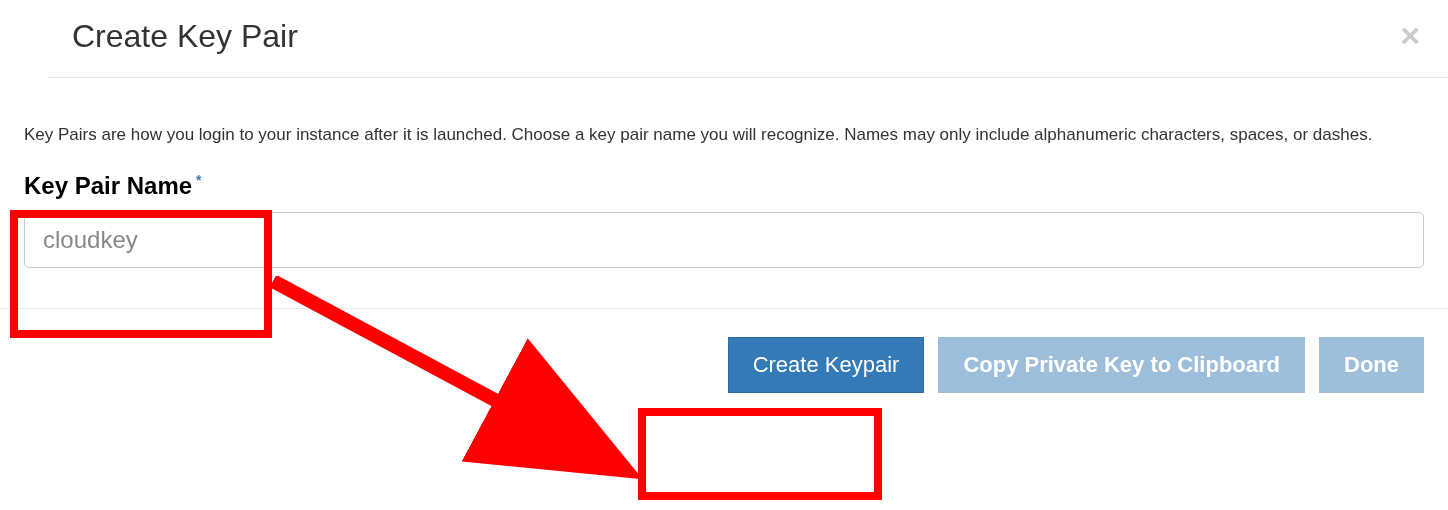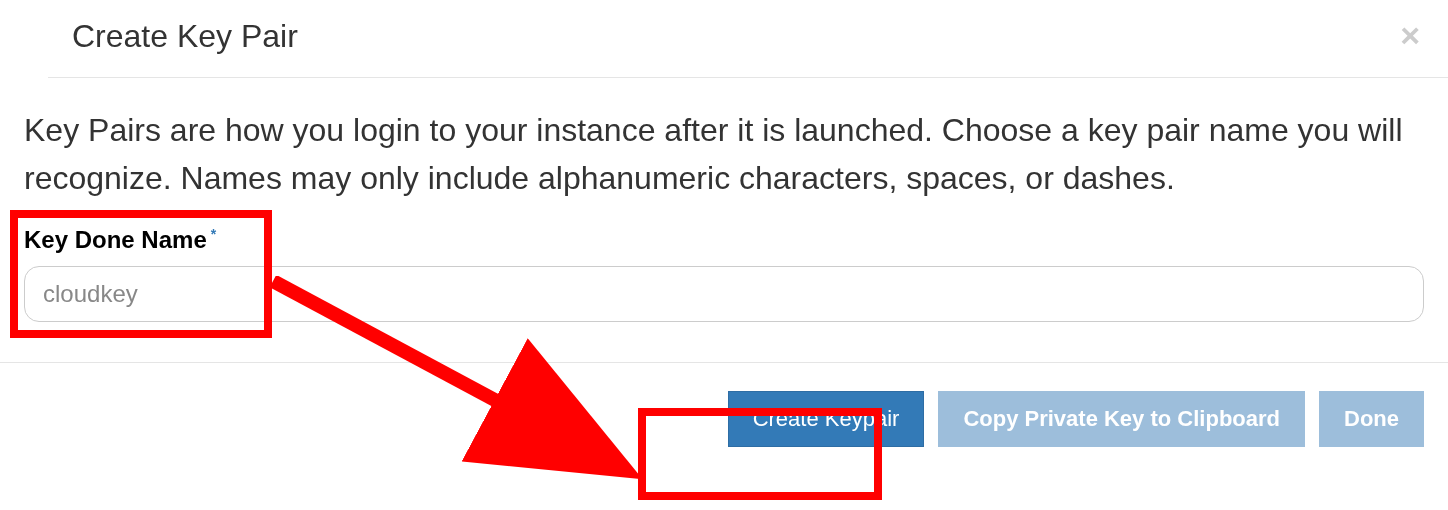--- a/index.html
+++ b/index.html
@@ -34,24 +34,24 @@
     line-height: 1;
     color: #ccc;
     cursor: pointer;
     font-weight: 700;
     padding: 0 4px;
   }
   .modal-body {
     padding: 28px 24px 40px 24px;
   }
   .description {
-    font-size: 32px;
+    font-size: 17px;
     line-height: 1.5;
     color: #333;
-    margin: 0 0 24px 0;
+    margin: 16px 0 24px 0;
   }
   .form-group {
     position: relative;
   }
   .field-label {
     font-size: 24px;
     font-weight: 700;
     color: #000;
     display: inline-block;
     margin-bottom: 12px;
@@ -64,21 +64,21 @@
     margin-left: 4px;
   }
   .text-input {
     width: 100%;
     height: 56px;
     padding: 8px 18px;
     font-size: 24px;
     color: #888;
     background: #fff;
     border: 1px solid #ccc;
-    border-radius: 15px;
+    border-radius: 5px;
     outline: none;
   }
   .modal-footer {
     padding: 28px 24px 18px 24px;
     border-top: 1px solid #e5e5e5;
     display: flex;
     justify-content: flex-end;
     gap: 14px;
   }
   .btn {
@@ -135,21 +135,21 @@
   <div class="modal-header">
     <h2 class="modal-title">Create Key Pair</h2>
     <span class="close-icon">×</span>
   </div>
 
   <div class="modal-body">
     <p class="description">Key Pairs are how you login to your instance after it is launched. Choose a key pair name you will recognize. Names may only include alphanumeric characters, spaces, or dashes.</p>
 
     <div class="form-group">
       <label class="field-label">
-        <span>Key Done Name</span><span class="required-mark">*</span>
+        <span>Key Pair Name</span><span class="required-mark">*</span>
       </label>
       <input type="text" class="text-input" value="cloudkey" style="">
     </div>
   </div>
 
   <div class="modal-footer">
     <button class="btn btn-primary">Create Keypair</button>
     <button class="btn btn-light">Copy Private Key to Clipboard</button>
     <button class="btn btn-light">Done</button>
   </div>

